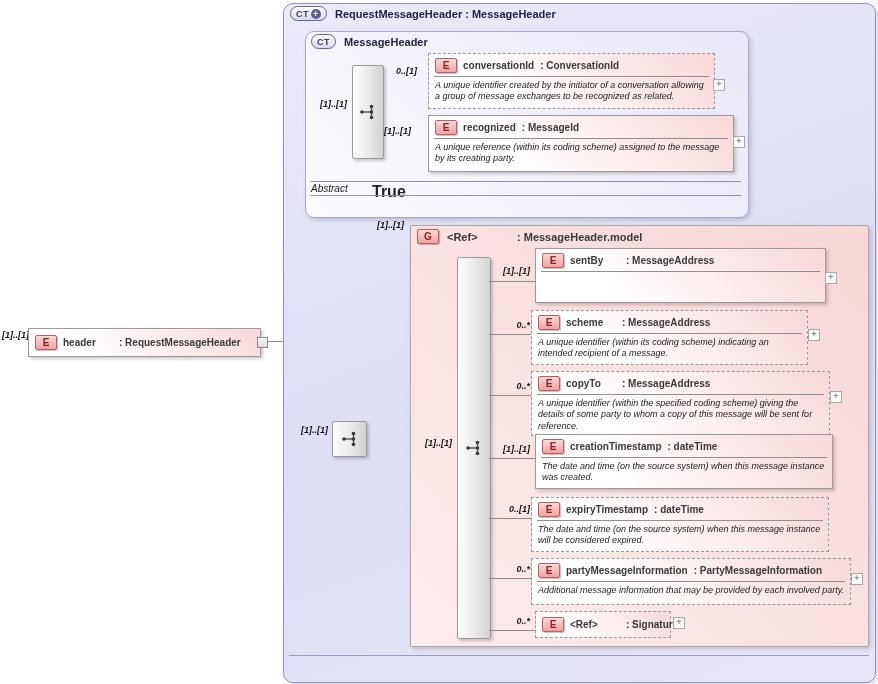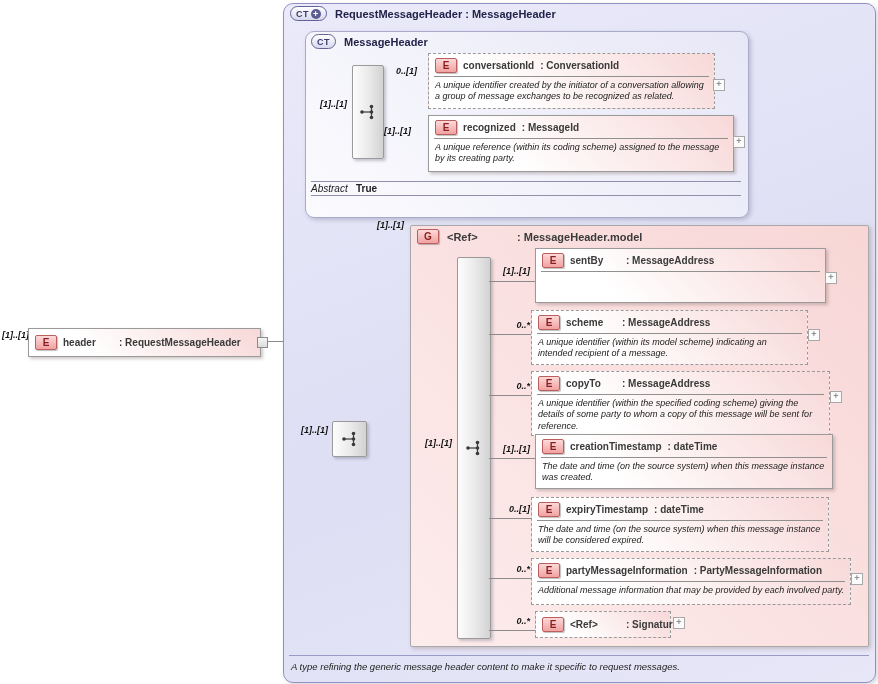--- a/index.html
+++ b/index.html
@@ -73,21 +73,21 @@
   .vline{position:absolute;border-left:1px solid #8b8b8b;width:0;}
   .plus-box{
     position:absolute;width:10px;height:10px;border:1px solid #a8a8a8;
     background:#fbfbfb;color:#909090;font-size:9px;line-height:9px;
     text-align:center;font-weight:bold;
   }
   .conn-sq{position:absolute;width:9px;height:9px;border:1px solid #8b8b8b;
     background:linear-gradient(180deg,#f5f5f5,#dcdcdc);}
   .abstract-line{position:absolute;border-top:1px solid #8f8fae;height:0;}
   .abstract-label{position:absolute;font-size:10px;font-style:italic;color:#222;}
-  .abstract-value{position:absolute;font-size:10px;font-weight:bold;color:#222;}
+  .abstract-value{position:absolute;font-size:16px;font-weight:bold;color:#222;margin-left:16px;}
   .type-desc{position:absolute;font-style:italic;font-size:9.5px;color:#222;line-height:1.2;}
   .outer-sep{position:absolute;border-top:1px solid #9a9ac6;height:0;}
 </style>
 </head>
 <body>
 
 <div id="canvas">
 
   <div class="hline" style="left:266px;top:341px;width:29px"></div>
   <div class="vline" style="left:295px;top:112px;height:325px"></div>
@@ -109,21 +109,20 @@
 
   <div class="outer-box" style="left:283px;top:3px;width:591px;height:678px"></div>
   <div class="box-head" style="left:290px;top:6px">
     <span class="badge-ct">
         <span>CT</span>
         <span class="plus-circle">+</span>
       </span>
     <span class="box-title">RequestMessageHeader : MessageHeader</span>
   </div>
   <div class="outer-sep" style="left:289px;top:655px;width:580px"></div>
-  <div class="type-desc" style="left:291px;top:661px;width:575px">A type refining the generic message header content to make it specific to request messages.</div>
 
   <div class="ct-box" style="left:305px;top:31px;width:442px;height:185px"></div>
   <div class="box-head" style="left:311px;top:34px">
     <span class="badge-ct">CT</span>
     <span class="box-title">MessageHeader</span>
   </div>
   <div class="abstract-line" style="left:311px;top:181px;width:430px"></div>
   <div class="abstract-label" style="left:311px;top:183px">Abstract</div>
   <div class="abstract-value" style="left:356px;top:183px">True</div>
   <div class="abstract-line" style="left:311px;top:195px;width:430px"></div>
@@ -216,21 +215,21 @@
   <div class="plus-box" style="left:825px;top:272px">+</div>
 
   <div class="card-label card-r" style="left:500px;top:320px">0..*</div>
   <div class="el-box dashed" style="left:531px;top:310px;width:275px;min-height:53px">
     <div class="el-title">
       <span class="badge-e">E</span>
       <span class="el-name">scheme</span>
       <span>: MessageAddress</span>
     </div>
     <div class="el-sep"></div>
-    <div class="el-desc">A unique identifier (within its model scheme) indicating an intended recipient of a message.</div>
+    <div class="el-desc">A unique identifier (within its coding scheme) indicating an intended recipient of a message.</div>
   </div>
   <div class="plus-box" style="left:808px;top:329px">+</div>
 
   <div class="card-label card-r" style="left:500px;top:381px">0..*</div>
   <div class="el-box dashed" style="left:531px;top:371px;width:297px;min-height:53px">
     <div class="el-title">
       <span class="badge-e">E</span>
       <span class="el-name">copyTo</span>
       <span>: MessageAddress</span>
     </div>

